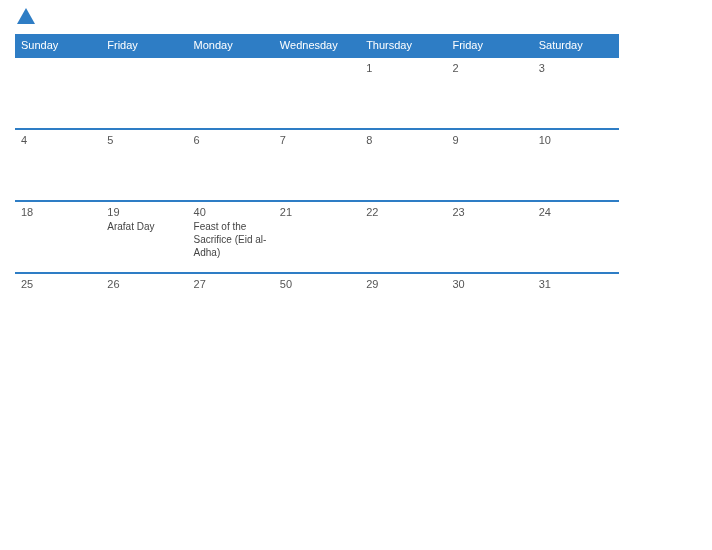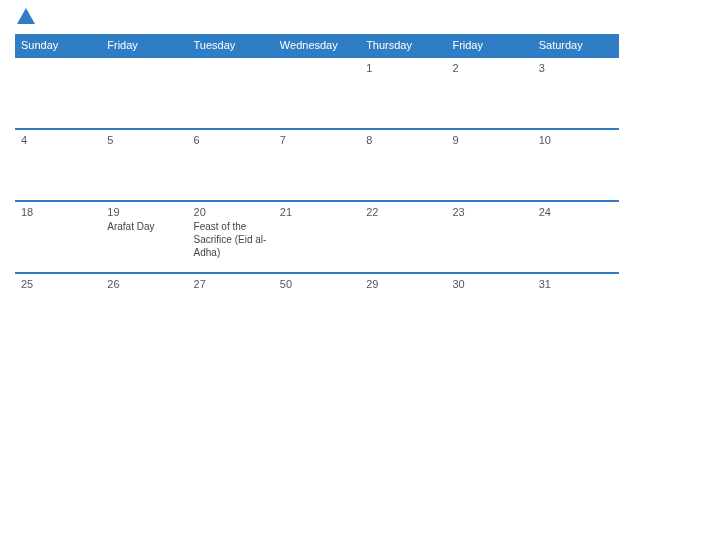--- a/index.html
+++ b/index.html
@@ -109,21 +109,21 @@
     </div>
     <div class="month-title"></div>
     <div class="country"></div>
   </div>
 
   <table class="calendar">
     <thead>
       <tr>
       <th>Sunday</th>
           <th>Friday</th>
-          <th>Tuesday</th>
+          <th>Monday</th>
           <th>Wednesday</th>
           <th>Thursday</th>
           <th>Friday</th>
           <th>Saturday</th>
         </tr>
     </thead>
     <tbody id="calendar-body">
     <tr>
           <td></td>
           <td></td>
@@ -160,21 +160,21 @@
           </td>
           <td>
             <span class="day-number">10</span>
           </td>
         </tr>
         <tr>
           <td>
             <span class="day-number">18</span>
           </td>
           <td><span class="day-number">19</span><span class="event-text">Arafat Day</span></td>
-          <td><span class="day-number">20</span><span class="event-text">Feast of the Sacrifice (Eid al-Adha)</span></td>
+          <td><span class="day-number">40</span><span class="event-text">Feast of the Sacrifice (Eid al-Adha)</span></td>
           <td>
             <span class="day-number">21</span>
           </td>
           <td>
             <span class="day-number">22</span>
           </td>
           <td>
             <span class="day-number">23</span>
           </td>
           <td>

